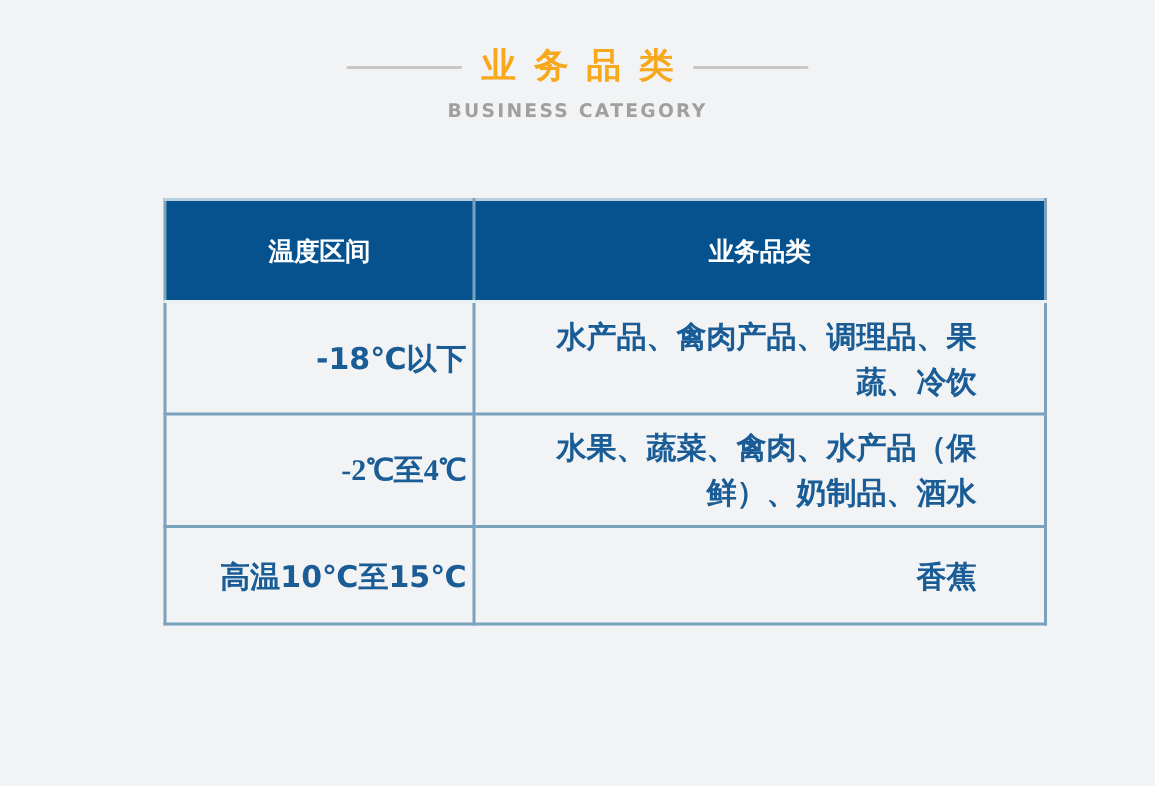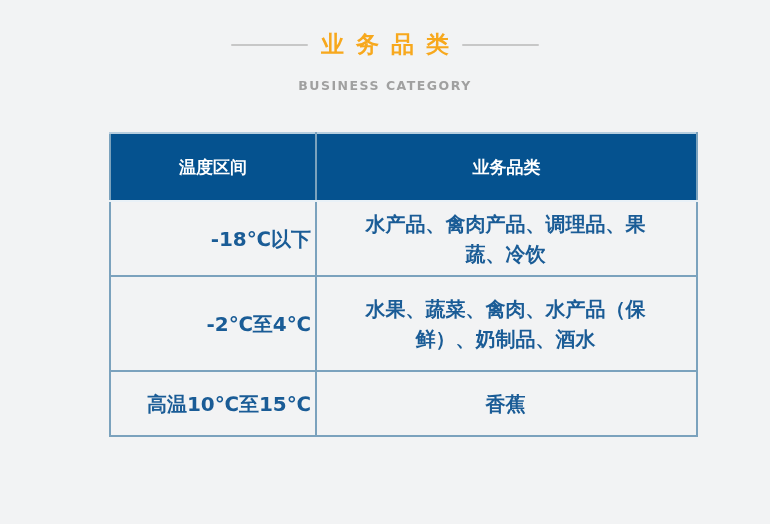--- a/index.html
+++ b/index.html
@@ -39,21 +39,21 @@
     margin: 0;
     font-size: 23px;
     font-weight: bold;
     color: #f7a81d;
     letter-spacing: 12px;
     margin-right: -12px; 
     line-height: 1.3;
     white-space: nowrap;
   }
   .page-subtitle {
-    margin-top: 18px;
+    margin-top: 6px;
     font-size: 12.5px;
     font-weight: bold;
     color: #a0a0a0;
     letter-spacing: 1.5px;
   }
 
   
   .category-table {
     position: absolute;
     left: 109px;
@@ -89,25 +89,25 @@
     vertical-align: middle;
     border: 2px solid #7ba2bd;
     line-height: 30px;
     padding: 0;
   }
   .category-table td.temp-cell {
     text-align: right;
     padding: 0 4px;
   }
   .category-table td.cats-cell {
-    text-align: center;
+    text-align: right;
     padding: 0 45px 0 43px;
   }
   .category-table tr.row-1 { height: 75px; }
-  .category-table tr.row-2 { height: 95px; }
+  .category-table tr.row-2 { height: 75px; font-family: Liberation Serif, serif; }
   .category-table tr.row-3 { height: 56px; }
   .category-table tr.row-4 { height: 65px; }
 </style>
 </head>
 <body>
 
 <div class="title-block">
   <div class="title-row">
     <span class="title-rule"></span>
     <h1 class="page-title">业务品类</h1>

